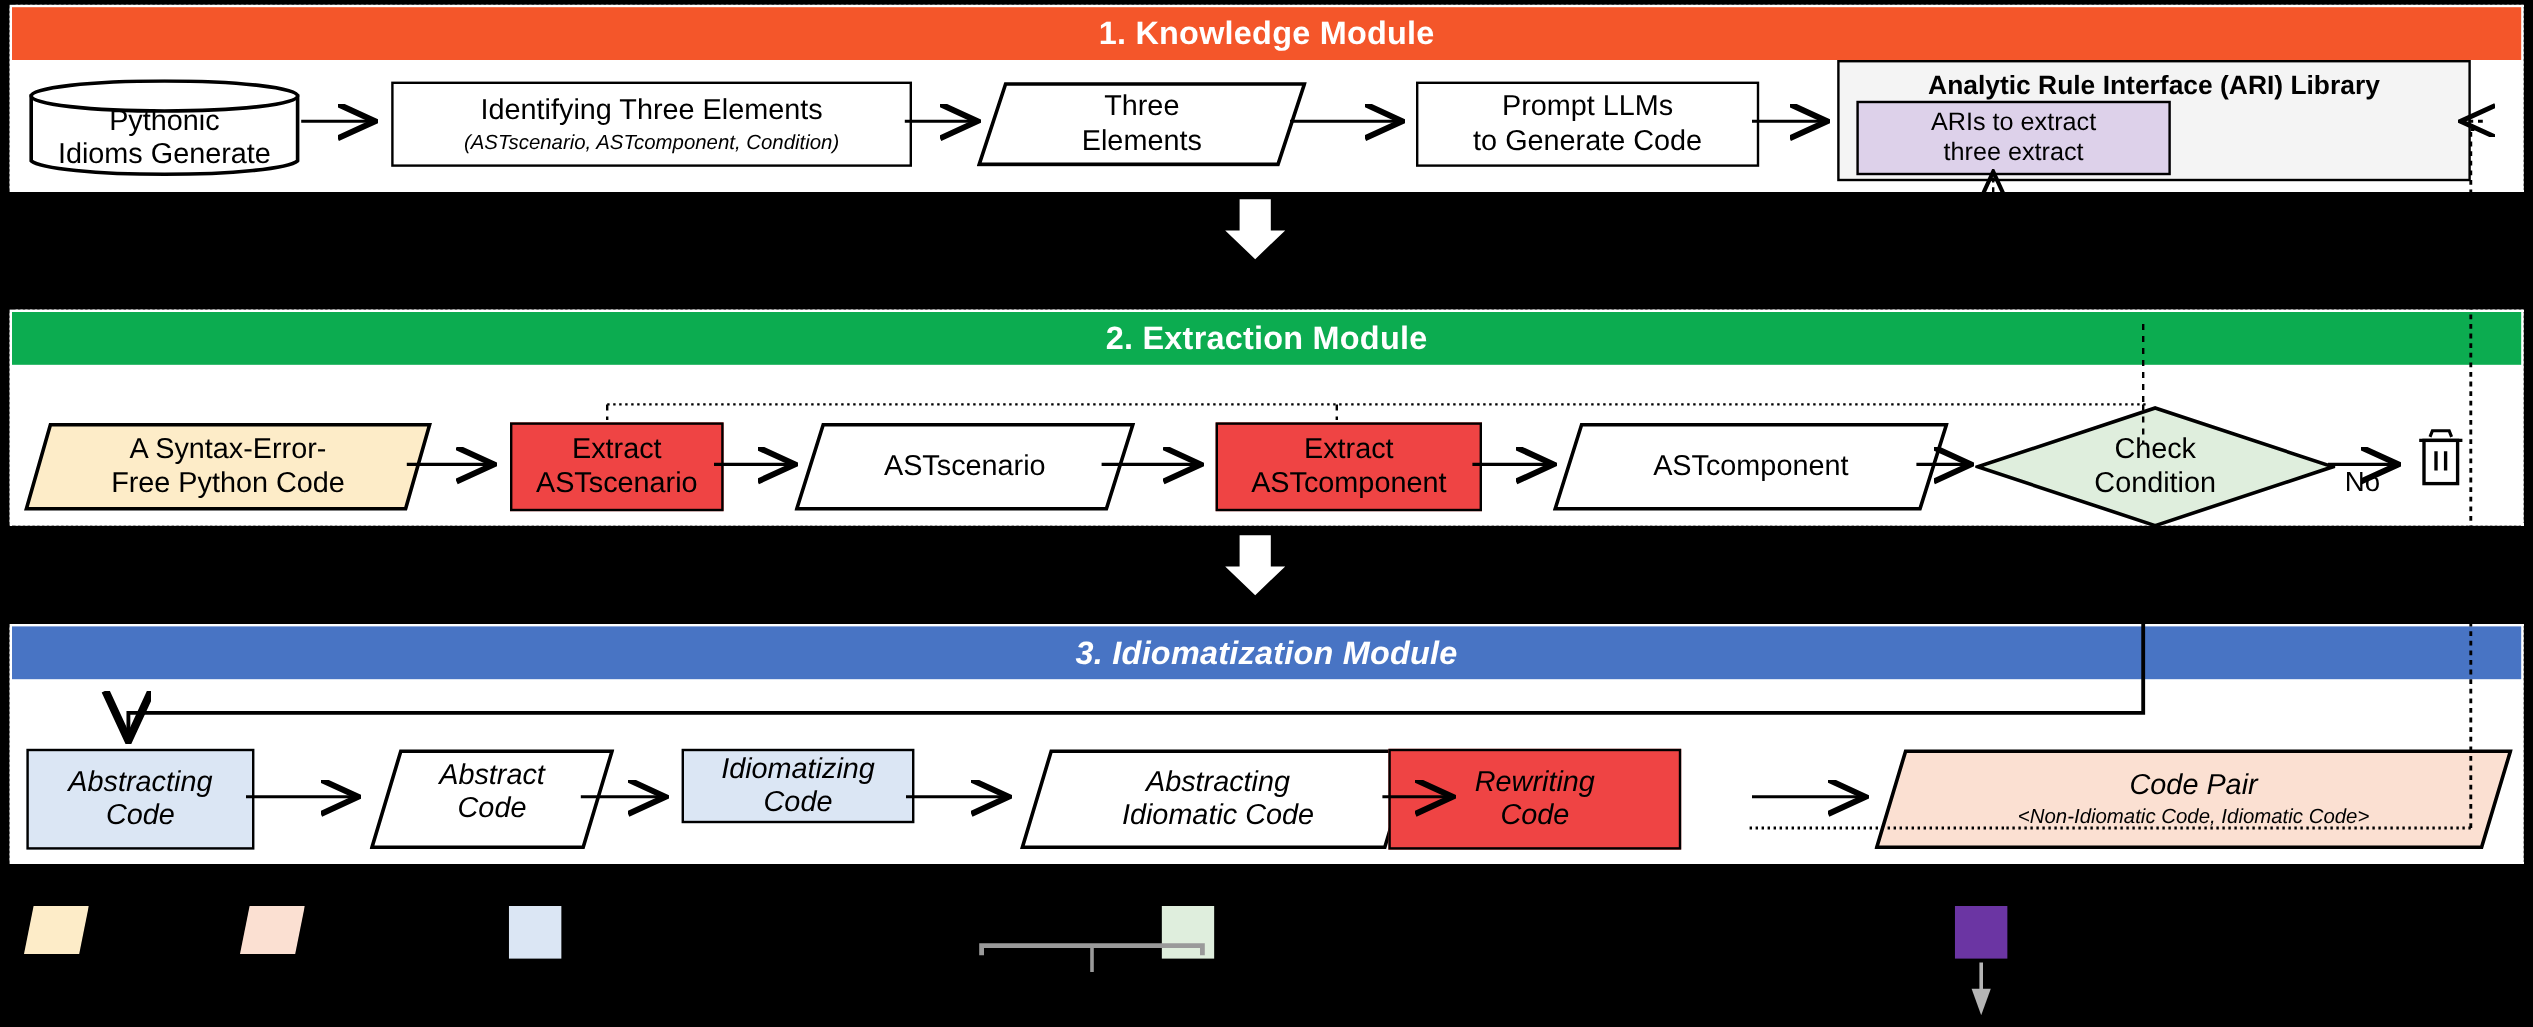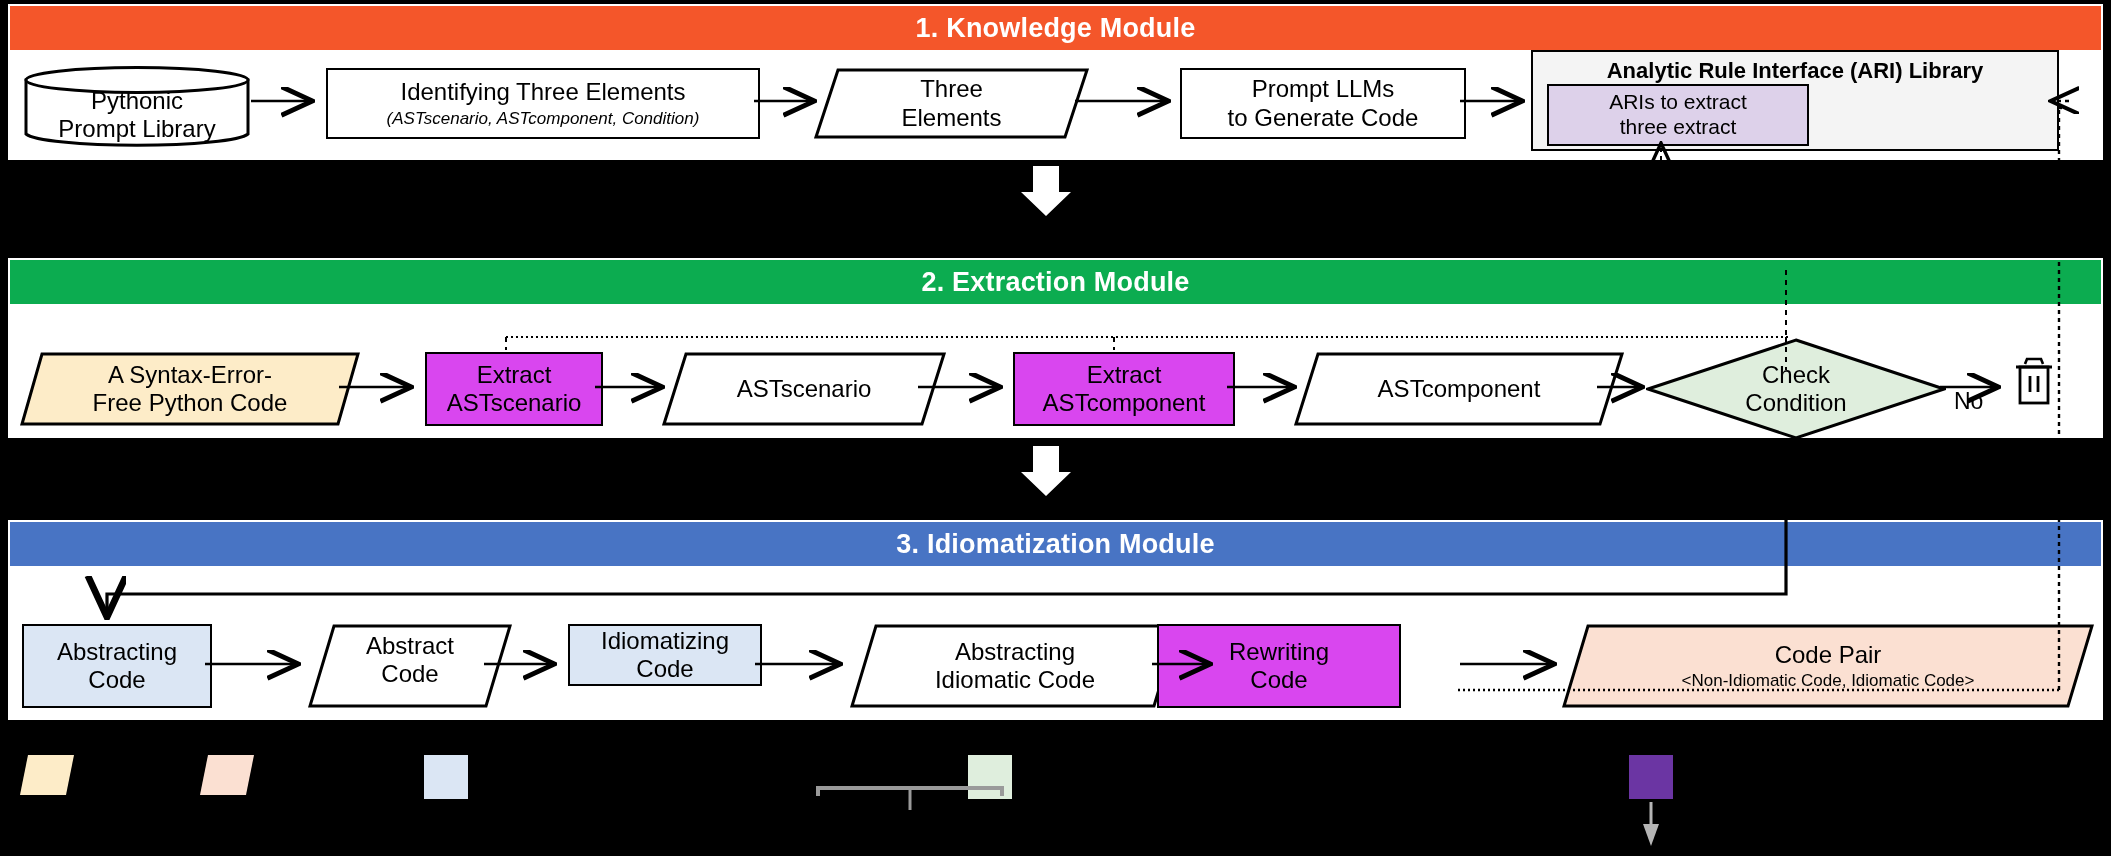--- a/index.html
+++ b/index.html
@@ -11,21 +11,21 @@
   .banner span{color:#fff;font-weight:bold;font-size:27px;letter-spacing:.2px;}
 
   .node{position:absolute;box-sizing:border-box;display:flex;flex-direction:column;
         align-items:center;justify-content:center;text-align:center;color:#000;line-height:1.18;}
   .rect{border:2.5px solid #000;background:#fff;}
   .t1{font-size:24px;}
   .t2{font-size:21px;}
   .sub{font-size:17px;font-style:italic;margin-top:3px;}
   .subn{font-size:17px;margin-top:2px;}
 
-  .green{background:#d946ef;}
+  .green{background:#ef4444;}
   .blue{background:#dbe6f4;}
   .lilac{background:#ddd1ea;}
   .offw{background:#f4f4f4;}
 
   svg.ov{position:absolute;left:0;top:0;width:2111px;height:856px;pointer-events:none;}
 
   .cyl{position:absolute;}
   .arilabel{position:absolute;font-weight:bold;font-size:22px;color:#000;width:100%;text-align:center;top:6px;}
   .legend-sw{position:absolute;}
   .legend-txt{position:absolute;color:#000;font-size:19px;white-space:nowrap;}
@@ -41,21 +41,21 @@
       <span>1. Knowledge Module</span>
     </div>
 
     <div class="cyl" style="left:13px;top:60px;width:228px;height:82px;">
       <svg width="228" height="82" viewBox="0 0 228 82">
         <path d="M3,14 L3,68 A112,13 0 0 0 225,68 L225,14 Z" fill="#fff" stroke="#000" stroke-width="3"></path>
         <ellipse cx="114" cy="14" rx="111" ry="12.5" fill="#fff" stroke="#000" stroke-width="3"></ellipse>
       </svg>
       <div class="node" style="left:0;top:20px;width:228px;height:58px;">
         <div class="t1">Pythonic</div>
-        <div class="t1">Prompt Library</div>
+        <div class="t1">Idioms Generate</div>
       </div>
     </div>
 
     <div class="node rect" style="left:316px;top:62px;width:434px;height:71px;">
       <div class="t1">Identifying Three Elements</div>
       <div class="sub">(ASTscenario, ASTcomponent, Condition)</div>
     </div>
 
     <div style="position:absolute;left:804px;top:62px;width:275px;height:71px;">
       <svg width="275" height="71" viewBox="0 0 275 71" style="position:absolute;left:0;top:0;">
@@ -140,21 +140,21 @@
       <svg width="46" height="56" viewBox="0 0 46 56">
         <path d="M14,8 L16,3 L30,3 L32,8" fill="none" stroke="#000" stroke-width="2.6"></path>
         <line x1="5" y1="11" x2="41" y2="11" stroke="#000" stroke-width="2.8"></line>
         <rect x="9" y="11" width="28" height="36" fill="none" stroke="#000" stroke-width="2.8"></rect>
         <line x1="19" y1="20" x2="19" y2="36" stroke="#000" stroke-width="2.8"></line>
         <line x1="27" y1="20" x2="27" y2="36" stroke="#000" stroke-width="2.8"></line>
       </svg>
     </div>
   </div>
 
-  <div class="module" style="left:8px;top:520px;width:2095px;height:200px;">
+  <div class="module" style="left:8px;top:520px;width:2095px;height:200px;font-style:italic;">
     <div class="banner" style="background:#4874C4;">
       <span>3. Idiomatization Module</span>
     </div>
 
     <div class="node rect blue" style="left:12px;top:102px;width:190px;height:84px;">
       <div class="t1">Abstracting</div>
       <div class="t1">Code</div>
     </div>
 
     <div style="position:absolute;left:298px;top:102px;width:204px;height:84px;">

